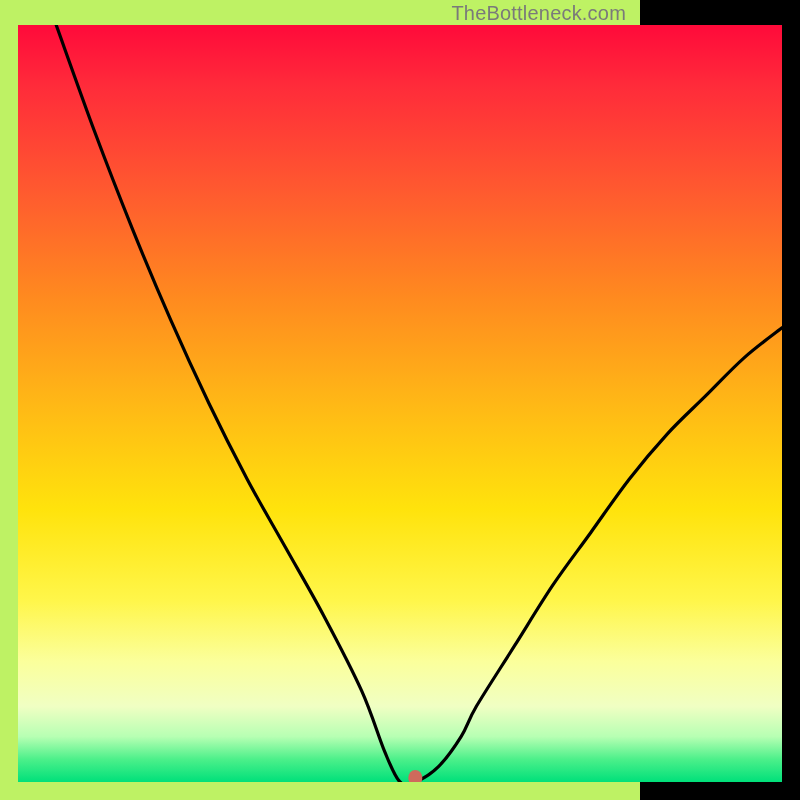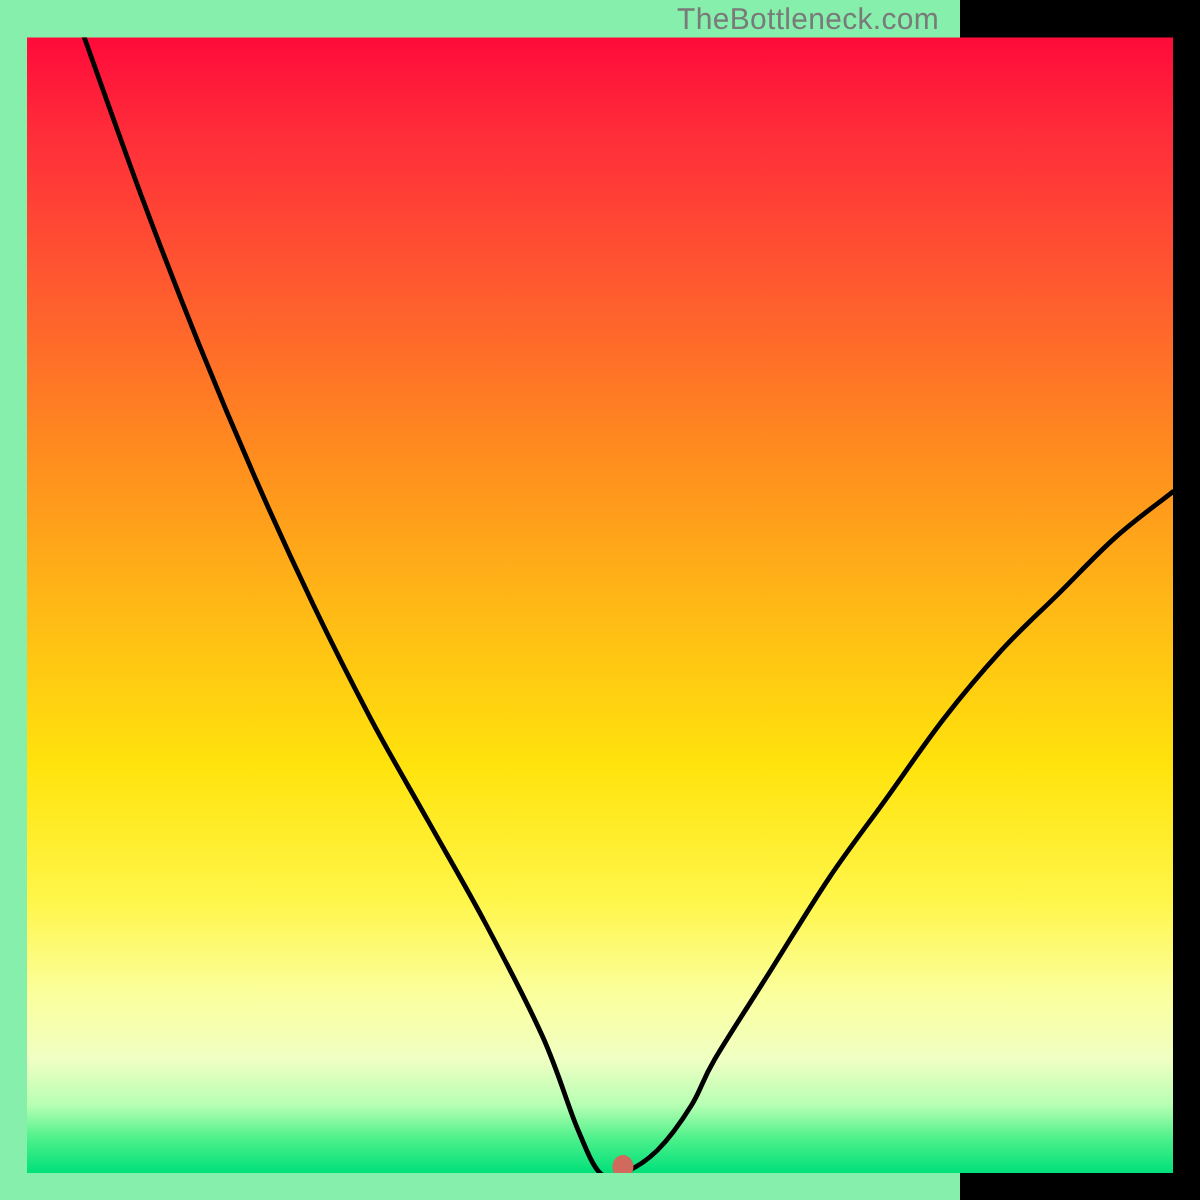--- a/index.html
+++ b/index.html
@@ -10,21 +10,21 @@
     background: #000;
     overflow: hidden;
     font-family: Arial, Helvetica, sans-serif;
   }
   .frame {
     position: absolute;
     left: 0;
     top: 0;
     width: 640px;
     height: 800px;
-    background: #86efac;
+    background: #bef264;
     text-align: center;
   }
   .plot {
     position: absolute;
     left: 18px;
     top: 25px;
     width: 764px;
     height: 757px;
     
     background: linear-gradient(to bottom,

